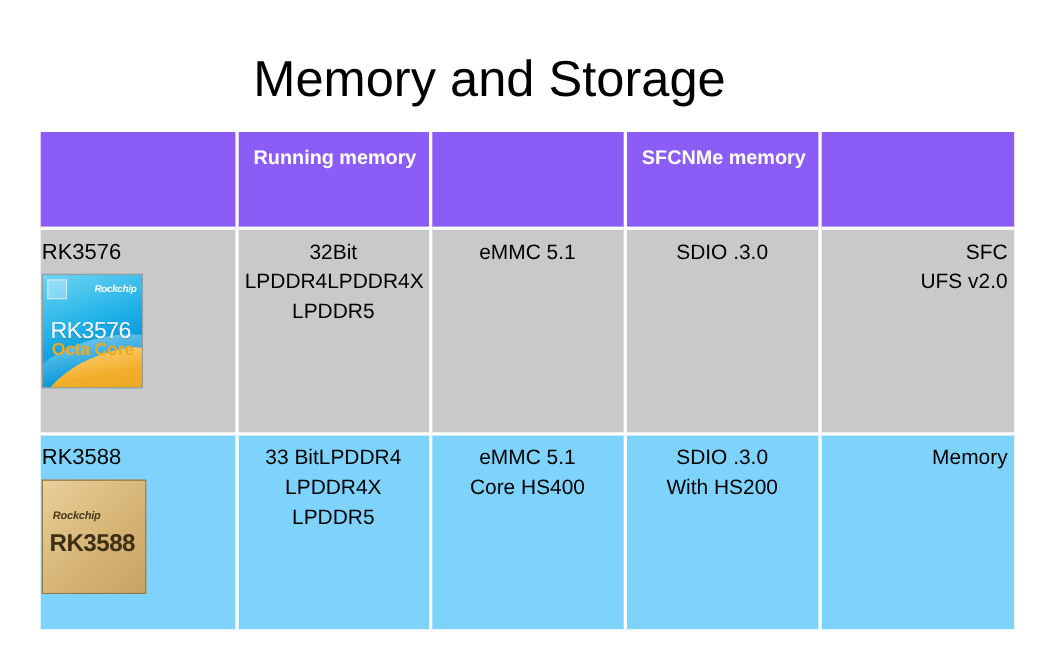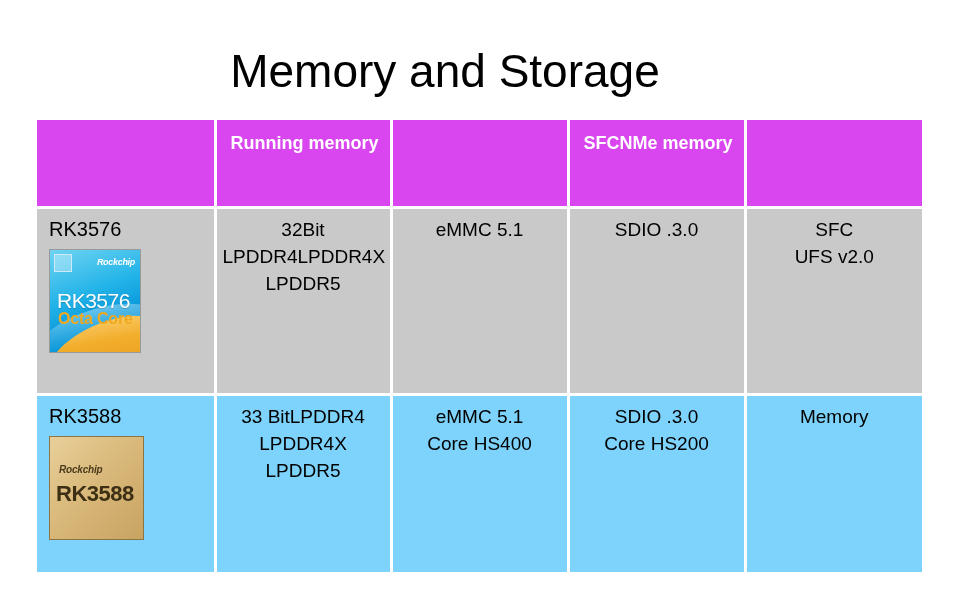--- a/index.html
+++ b/index.html
@@ -48,21 +48,21 @@
 
   .spec-table th,
   .spec-table td {
     border: none;
     vertical-align: top;
     padding: 0;
   }
 
   
   .hdr-row th {
-    background: #d946ef;
+    background: #8b5cf6;
     height: 76px;
     color: #ffffff;
     font-size: 18px;
     font-weight: bold;
     text-align: left;
     line-height: 1.45;
     padding: 10px 0 0 14px;
     border-right: 3px solid #ffffff;
   }
   .hdr-row th:last-child { border-right: none; }
@@ -70,24 +70,24 @@
 
   
   .body-row td {
     font-size: 19px;
     line-height: 1.42;
     text-align: center;
     padding: 8px 6px 0 6px;
     border-right: 3px solid #ffffff;
     border-top: 3px solid #ffffff;
   }
-  .body-row td:last-child { border-right: none; }
+  .body-row td:last-child { border-right: none; text-align: right; }
   .body-row td.label-cell {
     text-align: left;
-    padding-left: 12px;
+    padding-left: 1px;
   }
 
   .row-a td { background: #c9c9c9; height: 176px; }
   .row-b td { background: #7dd3fc; height: 168px; }
 
   .cell-lines { display: block; }
 
   .chip-name {
     display: block;
     font-size: 20px;
@@ -259,20 +259,20 @@
         <span class="cell-lines">33 BitLPDDR4</span>
         <span class="cell-lines">LPDDR4X</span>
         <span class="cell-lines">LPDDR5</span>
       </td>
       <td>
         <span class="cell-lines">eMMC 5.1</span>
         <span class="cell-lines">Core HS400</span>
       </td>
       <td>
         <span class="cell-lines">SDIO .3.0</span>
-        <span class="cell-lines">Core HS200</span>
+        <span class="cell-lines">With HS200</span>
       </td>
       <td>
         <span class="cell-lines">Memory</span>
       </td>
     </tr>
   </tbody>
 </table>
 
 </body></html>

